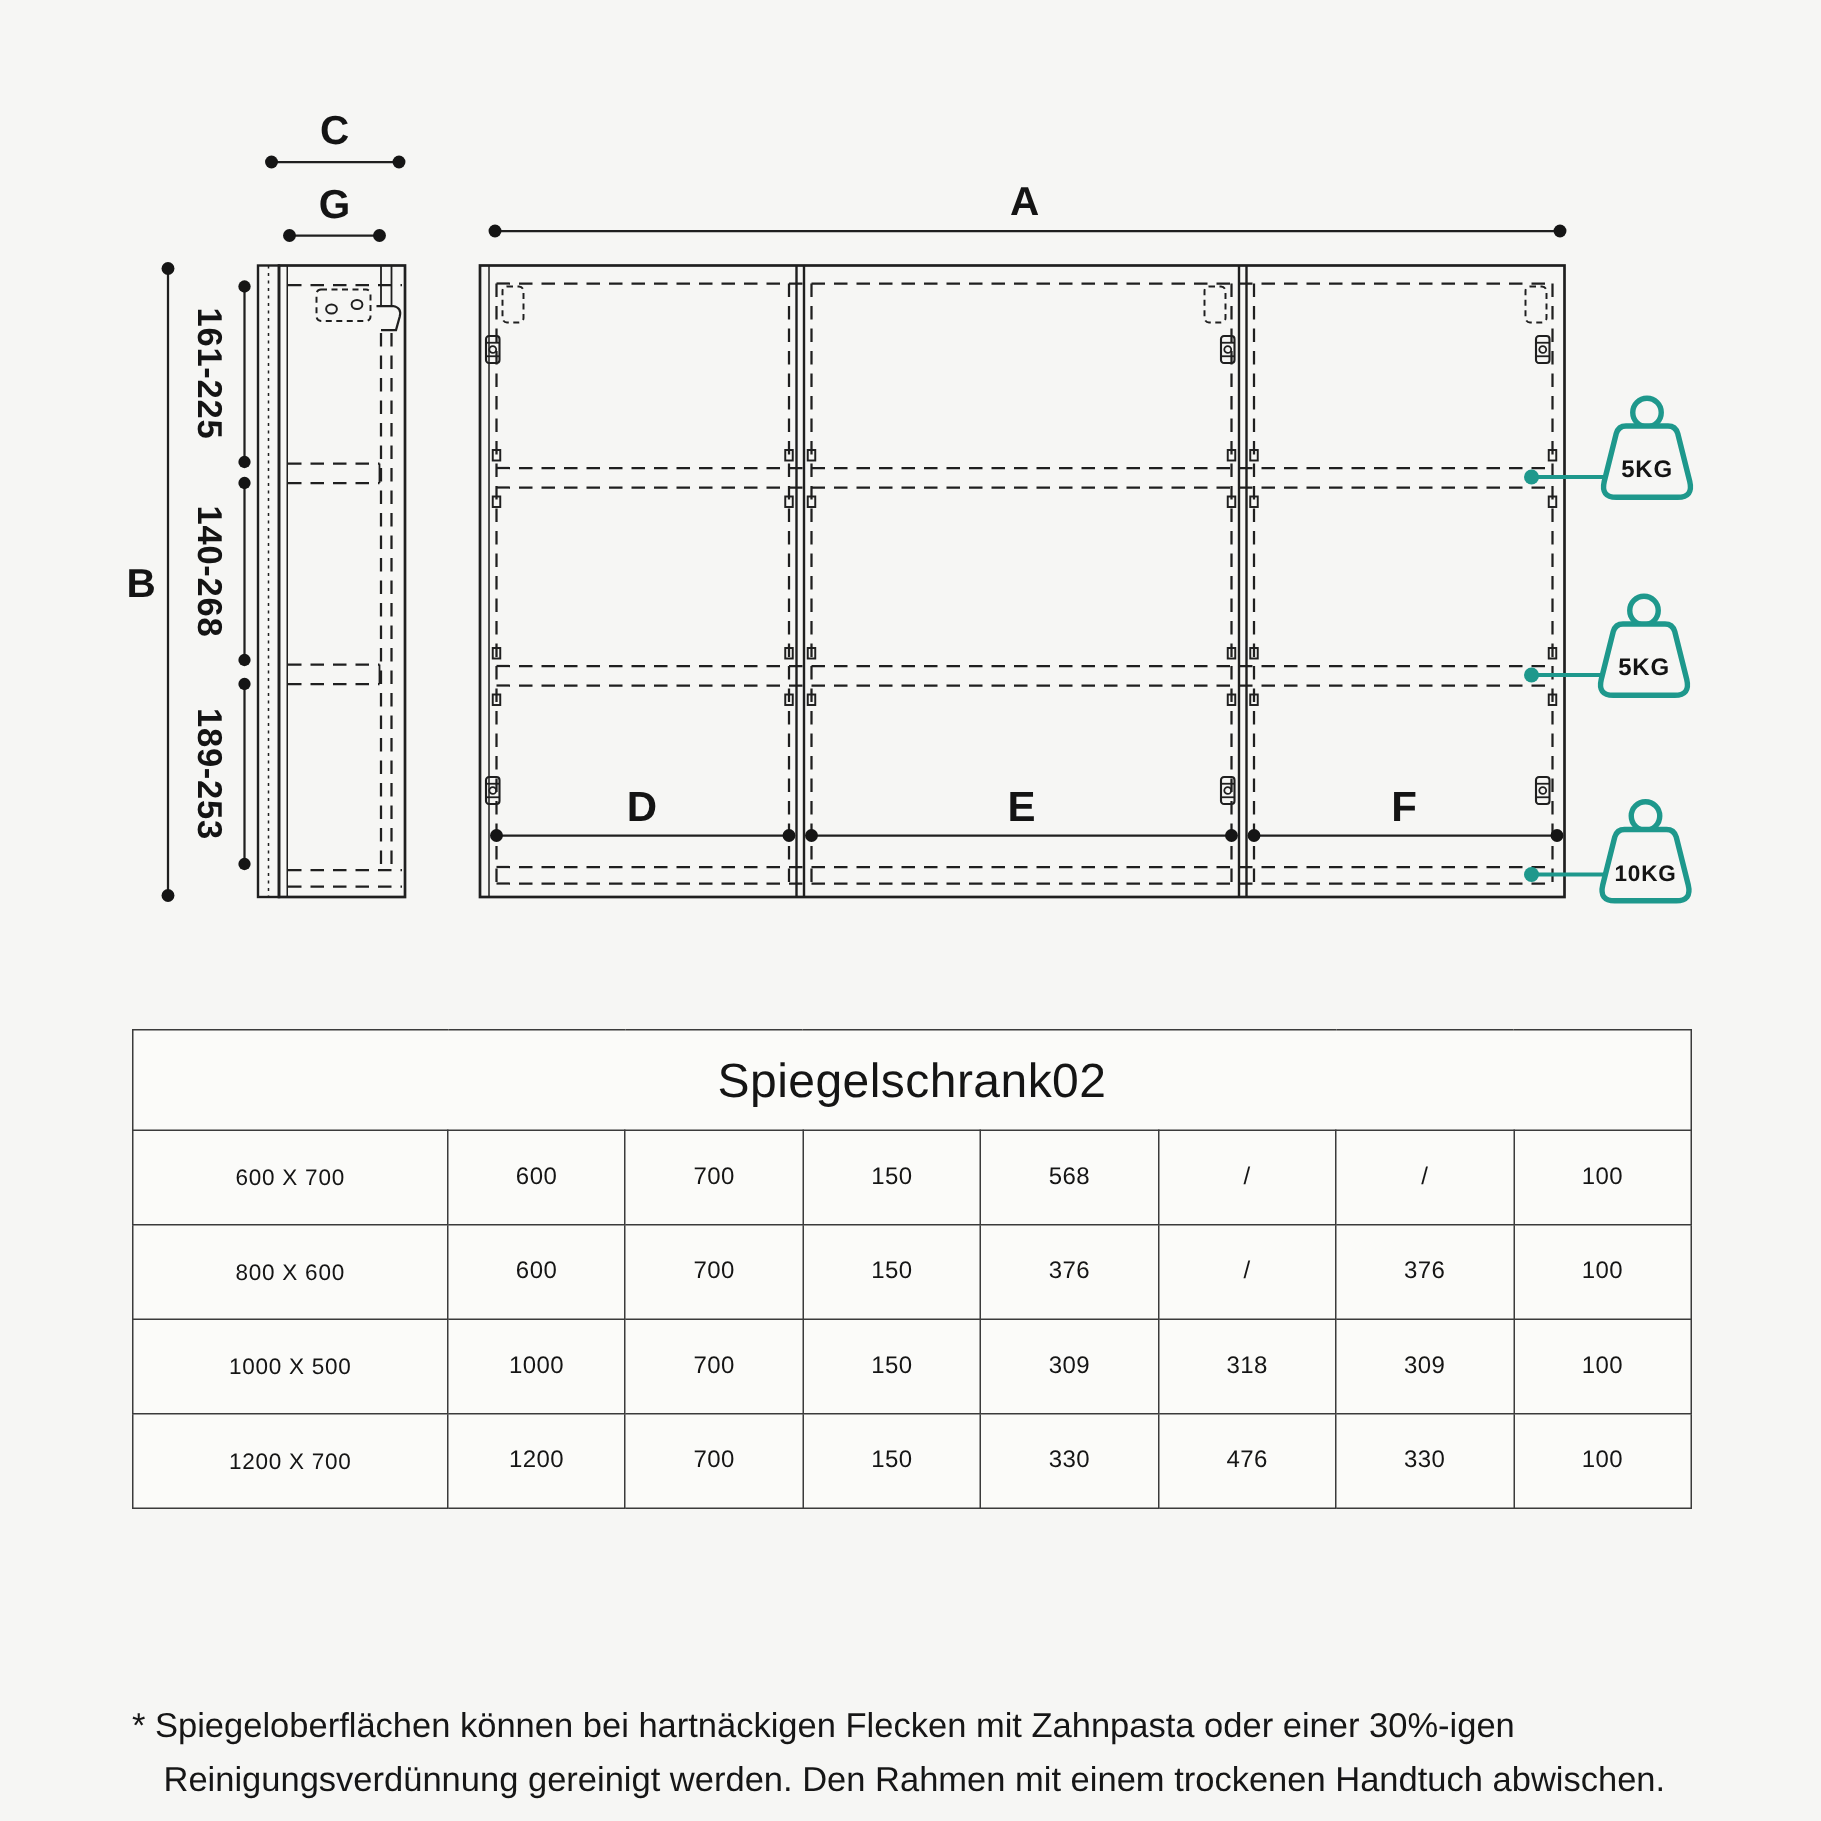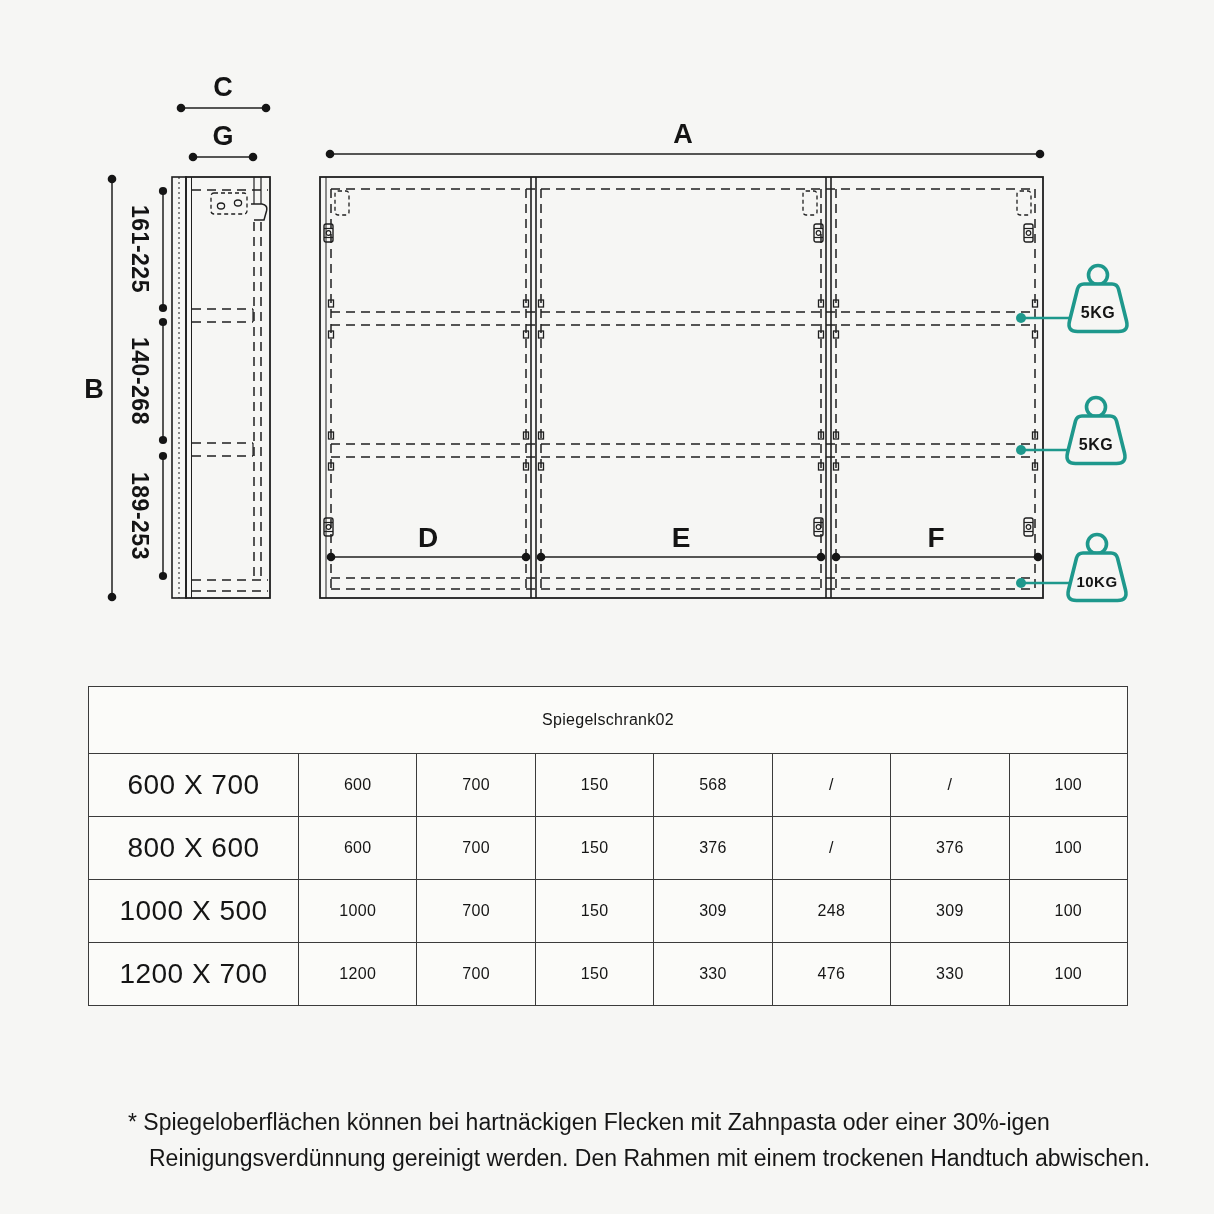--- a/index.html
+++ b/index.html
@@ -31,33 +31,33 @@
   
   .spec-table{
     position:absolute;left:88px;top:686px;width:1040px;
     border-collapse:collapse;table-layout:fixed;background:#fbfbf9;
   }
   .spec-table td,.spec-table th{
     border:1.6px solid #3b3b3b;text-align:center;vertical-align:middle;padding:0;
     font-weight:normal;color:#151515;
   }
   .title-row td{height:66px;}
-  .table-title{font-size:16px;font-weight:bold;color:var(--accent);letter-spacing:.3px;}
+  .table-title{font-size:32px;font-weight:bold;color:var(--accent);letter-spacing:.3px;}
   .header-row th{height:70px;}
   .size-cell{font-size:28px;font-weight:400;}
   .size-unit{font-size:19px;}
   .col-letter{font-size:27px;font-weight:400;}
   .spec-table tbody td{height:62px;}
-  .model-cell{font-size:28px;letter-spacing:.5px;}
+  .model-cell{font-size:15px;letter-spacing:.5px;}
   .value-cell{font-size:16px;font-weight:bold;color:var(--accent);letter-spacing:.3px;}
   
   .footnote{
-    position:absolute;left:88px;top:1104px;width:1030px;
+    position:absolute;left:88px;top:1132px;width:1030px;
     font-size:23px;line-height:36px;color:#161616;
-    padding-left:21px;text-indent:-21px;margin-left:40px;
+    padding-left:21px;text-indent:-21px;
   }
 </style>
 </head>
 <body>
 
 <svg class="diagram" width="1214" height="660" viewBox="0 0 1214 660">
   <defs>
     <g id="hinge-glyph" fill="none">
       <rect x="0" y="0" width="9" height="18" rx="2" stroke-width="1.4"></rect>
       <circle cx="4.5" cy="9" r="2.3" stroke-width="1.2"></circle>
@@ -271,21 +271,21 @@
         <td class="value-cell">/</td>
         <td class="value-cell">376</td>
         <td class="value-cell">100</td>
       </tr>
       <tr>
         <td class="model-cell">1000 X 500</td>
         <td class="value-cell">1000</td>
         <td class="value-cell">700</td>
         <td class="value-cell">150</td>
         <td class="value-cell">309</td>
-        <td class="value-cell">248</td>
+        <td class="value-cell">318</td>
         <td class="value-cell">309</td>
         <td class="value-cell">100</td>
       </tr>
       <tr>
         <td class="model-cell">1200 X 700</td>
         <td class="value-cell">1200</td>
         <td class="value-cell">700</td>
         <td class="value-cell">150</td>
         <td class="value-cell">330</td>
         <td class="value-cell">476</td>

